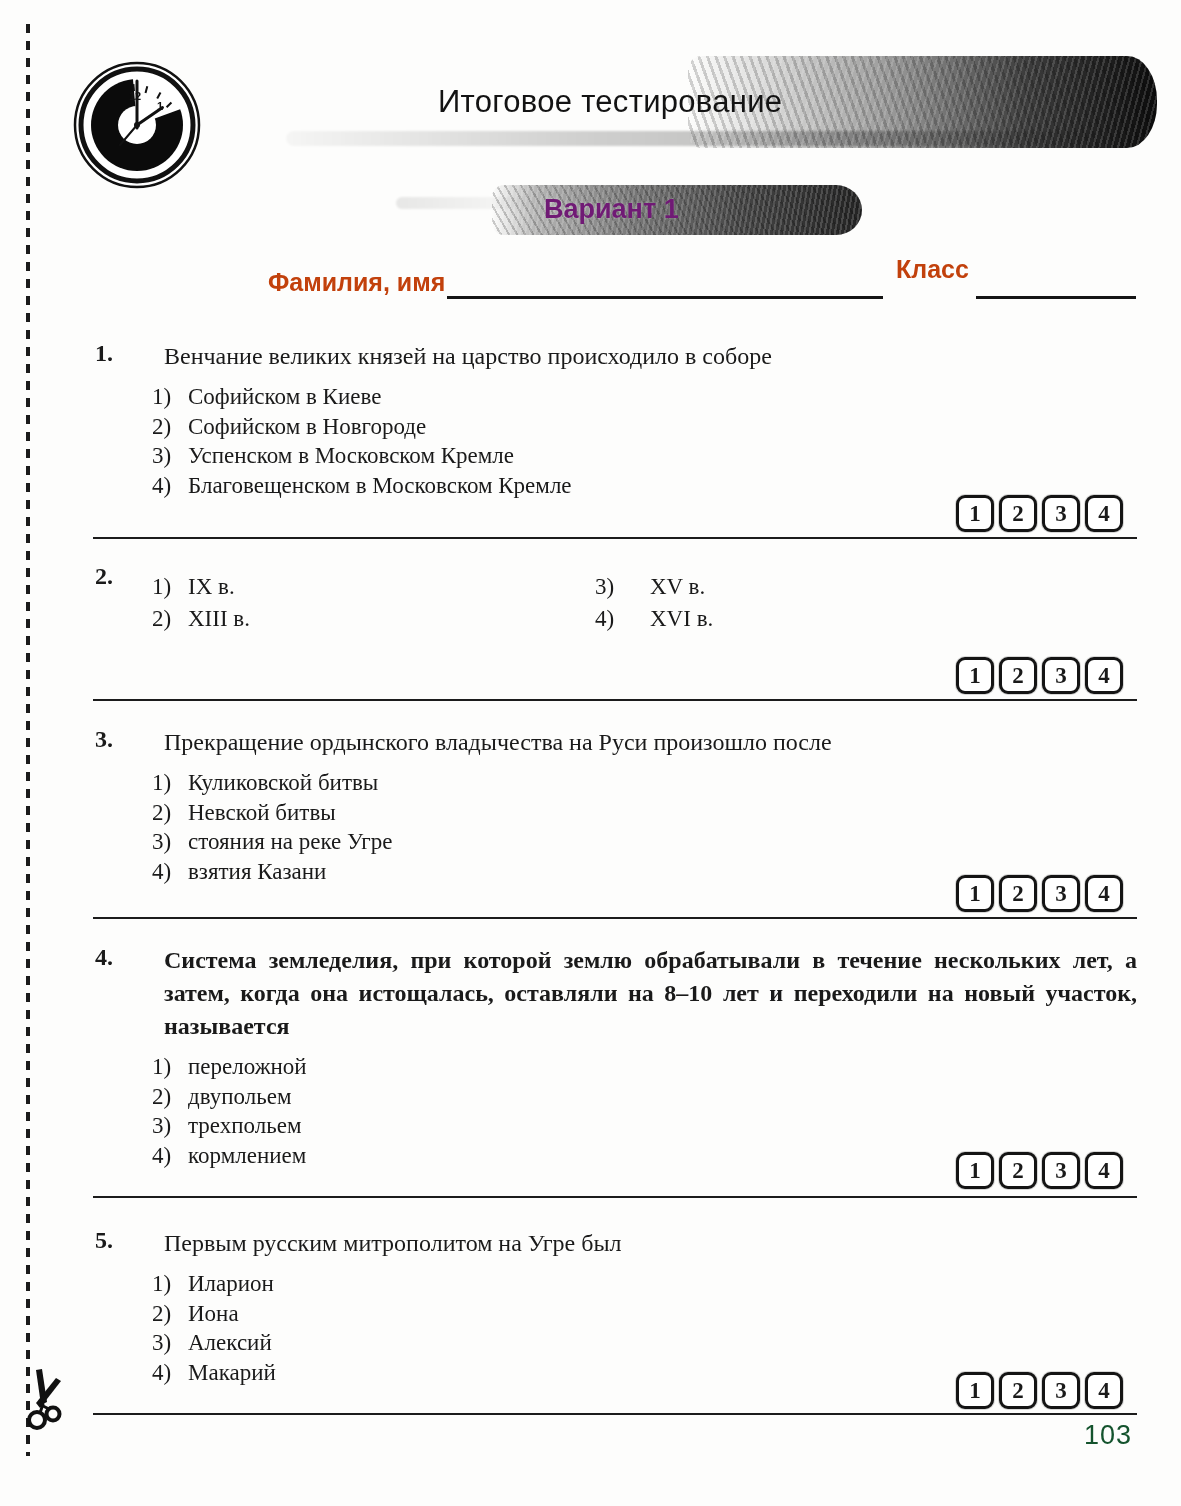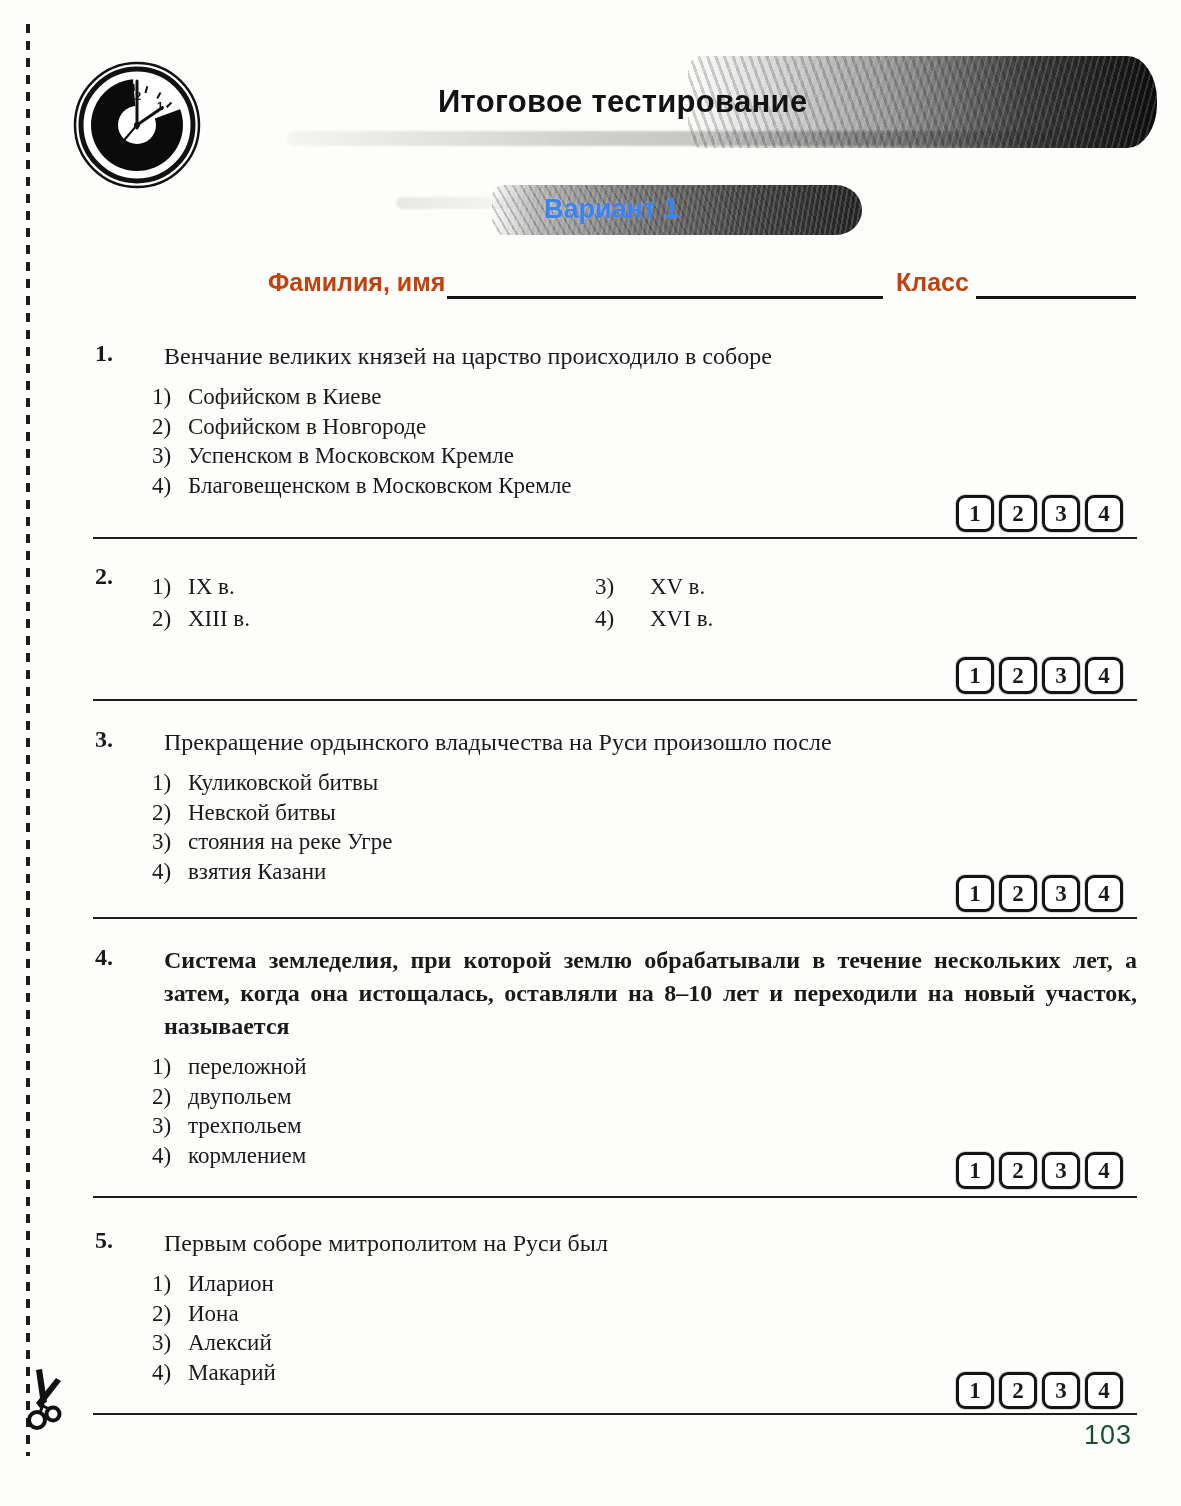--- a/index.html
+++ b/index.html
@@ -10,21 +10,21 @@
   
   .cutline {
     position:absolute; left:26px; top:24px; width:4px; height:1432px;
     background:repeating-linear-gradient(#1b1b1b 0 9px, transparent 9px 17px);
   }
   
   .clock { position:absolute; left:72px; top:60px; width:130px; height:130px; }
   
   .title {
     position:absolute; left:438px; top:84px; z-index:3;
-    font-family:"Liberation Sans", sans-serif; font-weight:bold;
+    font-family:"Liberation Sans", sans-serif; font-weight:normal;
     font-size:31px; letter-spacing:.3px; color:#131313; white-space:nowrap;
   }
   
   .band-top {
     position:absolute; left:688px; top:56px; width:469px; height:92px; z-index:2;
     border-radius:14px 30px 30px 14px / 14px 44px 44px 14px;
     background:linear-gradient(90deg, rgba(25,25,25,0) 0%, rgba(25,25,25,.14) 16%,
       rgba(25,25,25,.42) 42%, rgba(18,18,18,.82) 72%, #0c0c0c 100%);
   }
   .band-top::after {
@@ -52,21 +52,21 @@
       repeating-linear-gradient(60deg, rgba(0,0,0,.2) 0 2px, transparent 2px 7px);
   }
   .banner-streak {
     position:absolute; left:0; top:12px; width:150px; height:12px; opacity:.35; filter:blur(1px);
     background:linear-gradient(90deg, rgba(0,0,0,.25), rgba(0,0,0,.1) 70%, transparent);
     border-radius:6px;
   }
   .banner-text {
     position:absolute; left:148px; top:9px; z-index:2;
     font-family:"Liberation Sans", sans-serif; font-weight:bold; font-size:27px;
-    color:#3b82f6; text-shadow:0 0 3px rgba(255,255,255,.35); white-space:nowrap;
+    color:#701a75; text-shadow:0 0 3px rgba(255,255,255,.35); white-space:nowrap;
   }
   
   .label-sans {
     position:absolute; font-family:"Liberation Sans", sans-serif; font-weight:bold;
     font-size:25px; color:#c2410c; white-space:nowrap;
   }
   .blankline { position:absolute; border-bottom:3px solid #151515; height:0; }
   
   .q { position:absolute; left:95px; width:1042px; }
   .q-num { position:absolute; left:0; top:0; font-weight:bold; font-size:24px; }
@@ -132,21 +132,21 @@
   <div class="title">Итоговое тестирование</div>
 
   <div class="banner">
     <div class="banner-streak"></div>
     <div class="banner-blob"></div>
     <div class="banner-text">Вариант 1</div>
   </div>
 
   <div class="label-sans" style="left:268px; top:268px;">Фамилия, имя</div>
   <div class="blankline" style="left:447px; top:296px; width:436px;"></div>
-  <div class="label-sans" style="left:896px; top:268px;">Класс</div>
+  <div class="label-sans" style="left:896px; top:255px;">Класс</div>
   <div class="blankline" style="left:976px; top:296px; width:160px;"></div>
 
   <div class="q" style="top:340px;">
     <span class="q-num">1.</span>
     <div class="q-text">Венчание великих князей на царство происходило в соборе</div>
     <div class="opts">
       <div class="opt">
           <span class="opt-label">1)</span>
           <span class="opt-text">Софийском в Киеве</span>
         </div>
@@ -256,21 +256,21 @@
   <div class="answers" style="top:1152px;">
     <div class="abox">1</div>
     <div class="abox">2</div>
     <div class="abox">3</div>
     <div class="abox">4</div>
   </div>
   <div class="divider" style="top:1196px;"></div>
 
   <div class="q" style="top:1227px;">
     <span class="q-num">5.</span>
-    <div class="q-text">Первым соборе митрополитом на Руси был</div>
+    <div class="q-text">Первым русским митрополитом на Угре был</div>
     <div class="opts">
       <div class="opt">
           <span class="opt-label">1)</span>
           <span class="opt-text">Иларион</span>
         </div>
       <div class="opt">
           <span class="opt-label">2)</span>
           <span class="opt-text">Иона</span>
         </div>
       <div class="opt">

